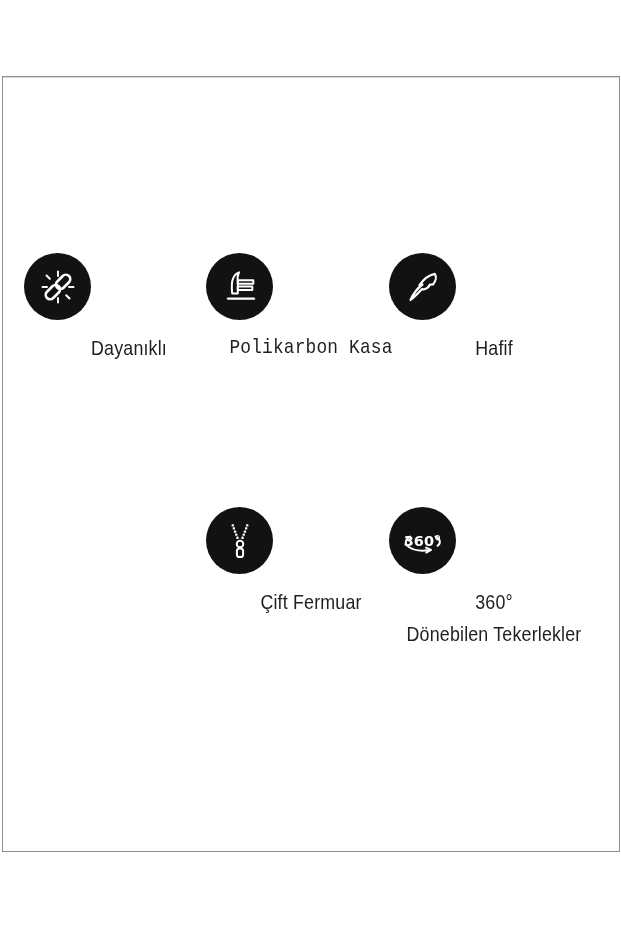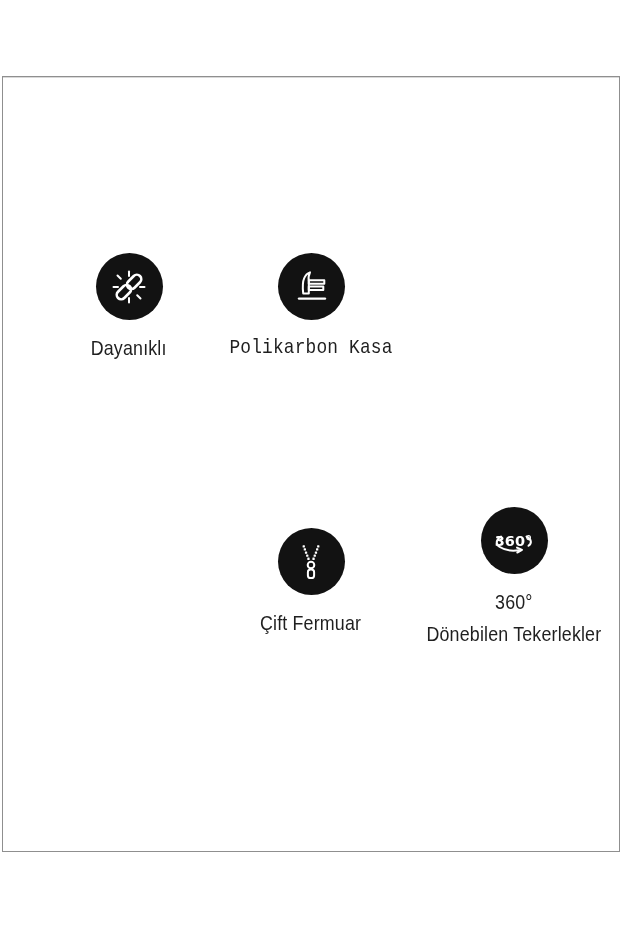--- a/index.html
+++ b/index.html
@@ -16,21 +16,20 @@
     width:618px;height:776px;
     box-sizing:border-box;
     border:1px solid #8f8f8f;
     box-shadow:inset 0 1px 0 #d9d9d9;
   }
   .feature{
     position:absolute;
     width:210px;
     display:flex;
     flex-direction:column;
-    align-items:center;
   }
   .badge{
     width:67px;height:67px;
     border-radius:50%;
     background:#121212;
     display:flex;
     align-items:center;
     justify-content:center;
     overflow:hidden;
     margin-bottom:12px;
@@ -44,22 +43,22 @@
     white-space:nowrap;
     transform:scaleX(0.85);
     transform-origin:50% 50%;
     letter-spacing:0.2px;
   }
   
   .f1{left:24px;top:253px;}
   .f2{left:206px;top:253px;font-family:Liberation Mono, monospace;}
   .f3{left:389px;top:253px;}
   .f4{left:23px;top:507px;}
-  .f5{left:206px;top:528px;}
-  .f6{left:409px;top:507px;}
+  .f5{left:206px;top:507px;}
+  .f6{left:389px;top:507px;}
 </style>
 </head>
 <body>
 
 <div class="canvas">
   <div class="frame"></div>
 
   <div class="feature f1">
     <div class="badge">
       <svg width="40" height="40" viewBox="0 0 40 40">
@@ -89,20 +88,28 @@
           <path d="M12.2 26.5 C11.6 21 11.7 14.5 13.2 11.2 C14.4 8.2 16.3 6.3 19 5.4 C17.6 8.6 17.1 11.3 17.8 14 L17.8 26.5 Z"></path>
           <rect x="17.8" y="13.2" width="15.5" height="3.6"></rect>
           <rect x="17.8" y="19.4" width="14.5" height="3.6"></rect>
         </g>
         <line x1="8" y1="31.6" x2="34" y2="31.6" stroke="#ffffff" stroke-width="2.4" stroke-linecap="round"></line>
       </svg>
     </div>
     <div class="label">Polikarbon Kasa</div>
   </div>
 
+  <div class="feature f3">
+    <div class="badge">
+      <svg width="40" height="40" viewBox="0 0 40 40">
+        <path d="M7.5 33 C10 27.5 14 21.5 19.5 17.5 L16.5 18.2 C21 11.5 26.5 7.8 31.8 6.8 C33.6 9.6 33 14 30 17.5 L26.8 17.6 C25.9 19.8 24 21.6 21.3 22.3 L18.8 22.2 C15 26.3 11 30.3 7.5 33 Z" stroke="#ffffff" fill="none" stroke-width="2.2" stroke-linejoin="round" stroke-linecap="round"></path>
+      </svg>
+    </div>
+    <div class="label">Hafif</div>
+  </div>
 
 
   <div class="feature f5">
     <div class="badge">
       <svg width="40" height="40" viewBox="0 0 40 40">
         <g fill="#ffffff">
           <rect x="11.6" y="3.2" width="2.3" height="2.3" rx="0.5"></rect>
           <rect x="12.7" y="6.3" width="2.3" height="2.3" rx="0.5"></rect>
           <rect x="13.9" y="9.4" width="2.3" height="2.3" rx="0.5"></rect>
           <rect x="15.1" y="12.5" width="2.3" height="2.3" rx="0.5"></rect>

